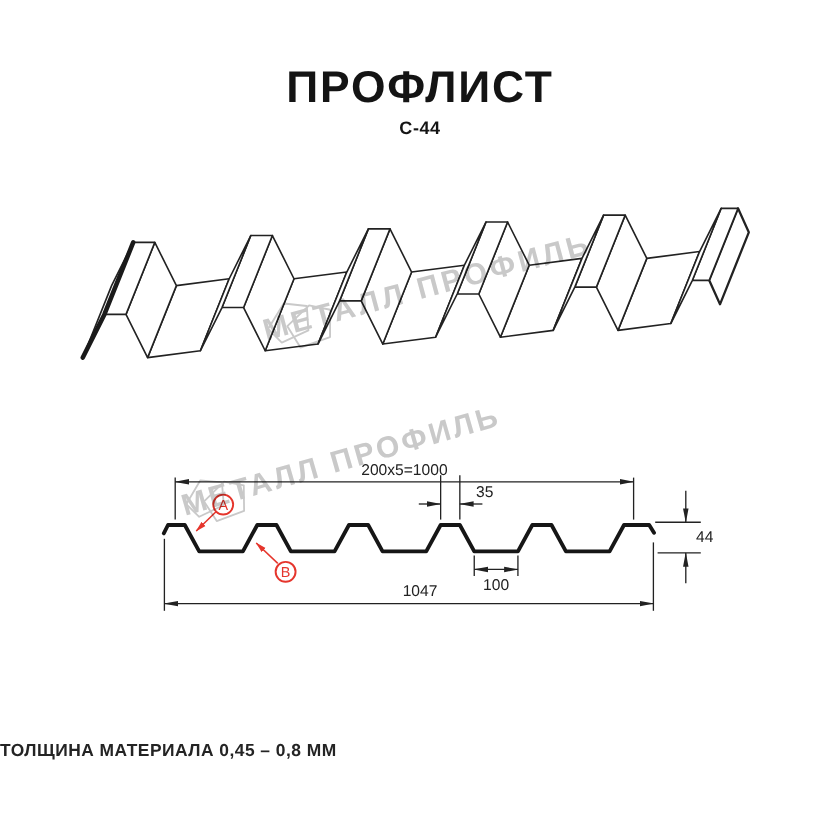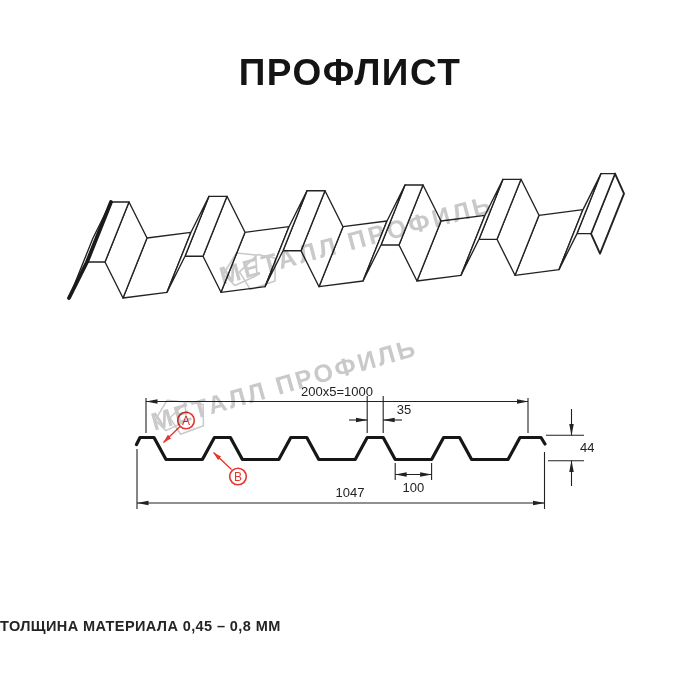--- a/index.html
+++ b/index.html
@@ -22,20 +22,21 @@
   #wm2{left:152px;top:408px;transform:rotate(-16deg);transform-origin:left center;}
   #wm2 .wm-text{font-size:25px;letter-spacing:2.5px;}
   .dim-text{font-size:13px;fill:#222;}
 </style>
 </head>
 <body>
 
 <div class="page">
 
   <div class="title">ПРОФЛИСТ</div>
+  <div class="subtitle">С-44</div>
 
   <svg id="sheet3d" width="620" height="178" viewBox="40 150 620 178">
       <path d="M515.0 275.3 L559.0 269.6 L583.0 209.6 L539.0 215.3 Z" fill="#fff" stroke="#222" stroke-width="1.35" stroke-linejoin="round"></path>
       <path d="M417.0 281.0 L461.0 275.3 L485.0 215.3 L441.0 221.0 Z" fill="#fff" stroke="#222" stroke-width="1.35" stroke-linejoin="round"></path>
       <path d="M319.0 286.7 L363.0 281.0 L387.0 221.0 L343.0 226.7 Z" fill="#fff" stroke="#222" stroke-width="1.35" stroke-linejoin="round"></path>
       <path d="M221.0 292.3 L265.0 286.7 L289.0 226.7 L245.0 232.3 Z" fill="#fff" stroke="#222" stroke-width="1.35" stroke-linejoin="round"></path>
       <path d="M123.0 298.0 L167.0 292.3 L191.0 232.3 L147.0 238.0 Z" fill="#fff" stroke="#222" stroke-width="1.35" stroke-linejoin="round"></path>
       <path d="M591.0 233.6 L600.0 253.6 L624.0 193.6 L615.0 173.6 Z" fill="#fff" stroke="#222" stroke-width="1.9" stroke-linejoin="round"></path>
       <path d="M577.0 233.6 L591.0 233.6 L615.0 173.6 L601.0 173.6 Z" fill="#fff" stroke="#222" stroke-width="1.35" stroke-linejoin="round"></path>
       <path d="M559.0 269.6 L577.0 233.6 L601.0 173.6 L583.0 209.6 Z" fill="#fff" stroke="#222" stroke-width="1.35" stroke-linejoin="round"></path>

